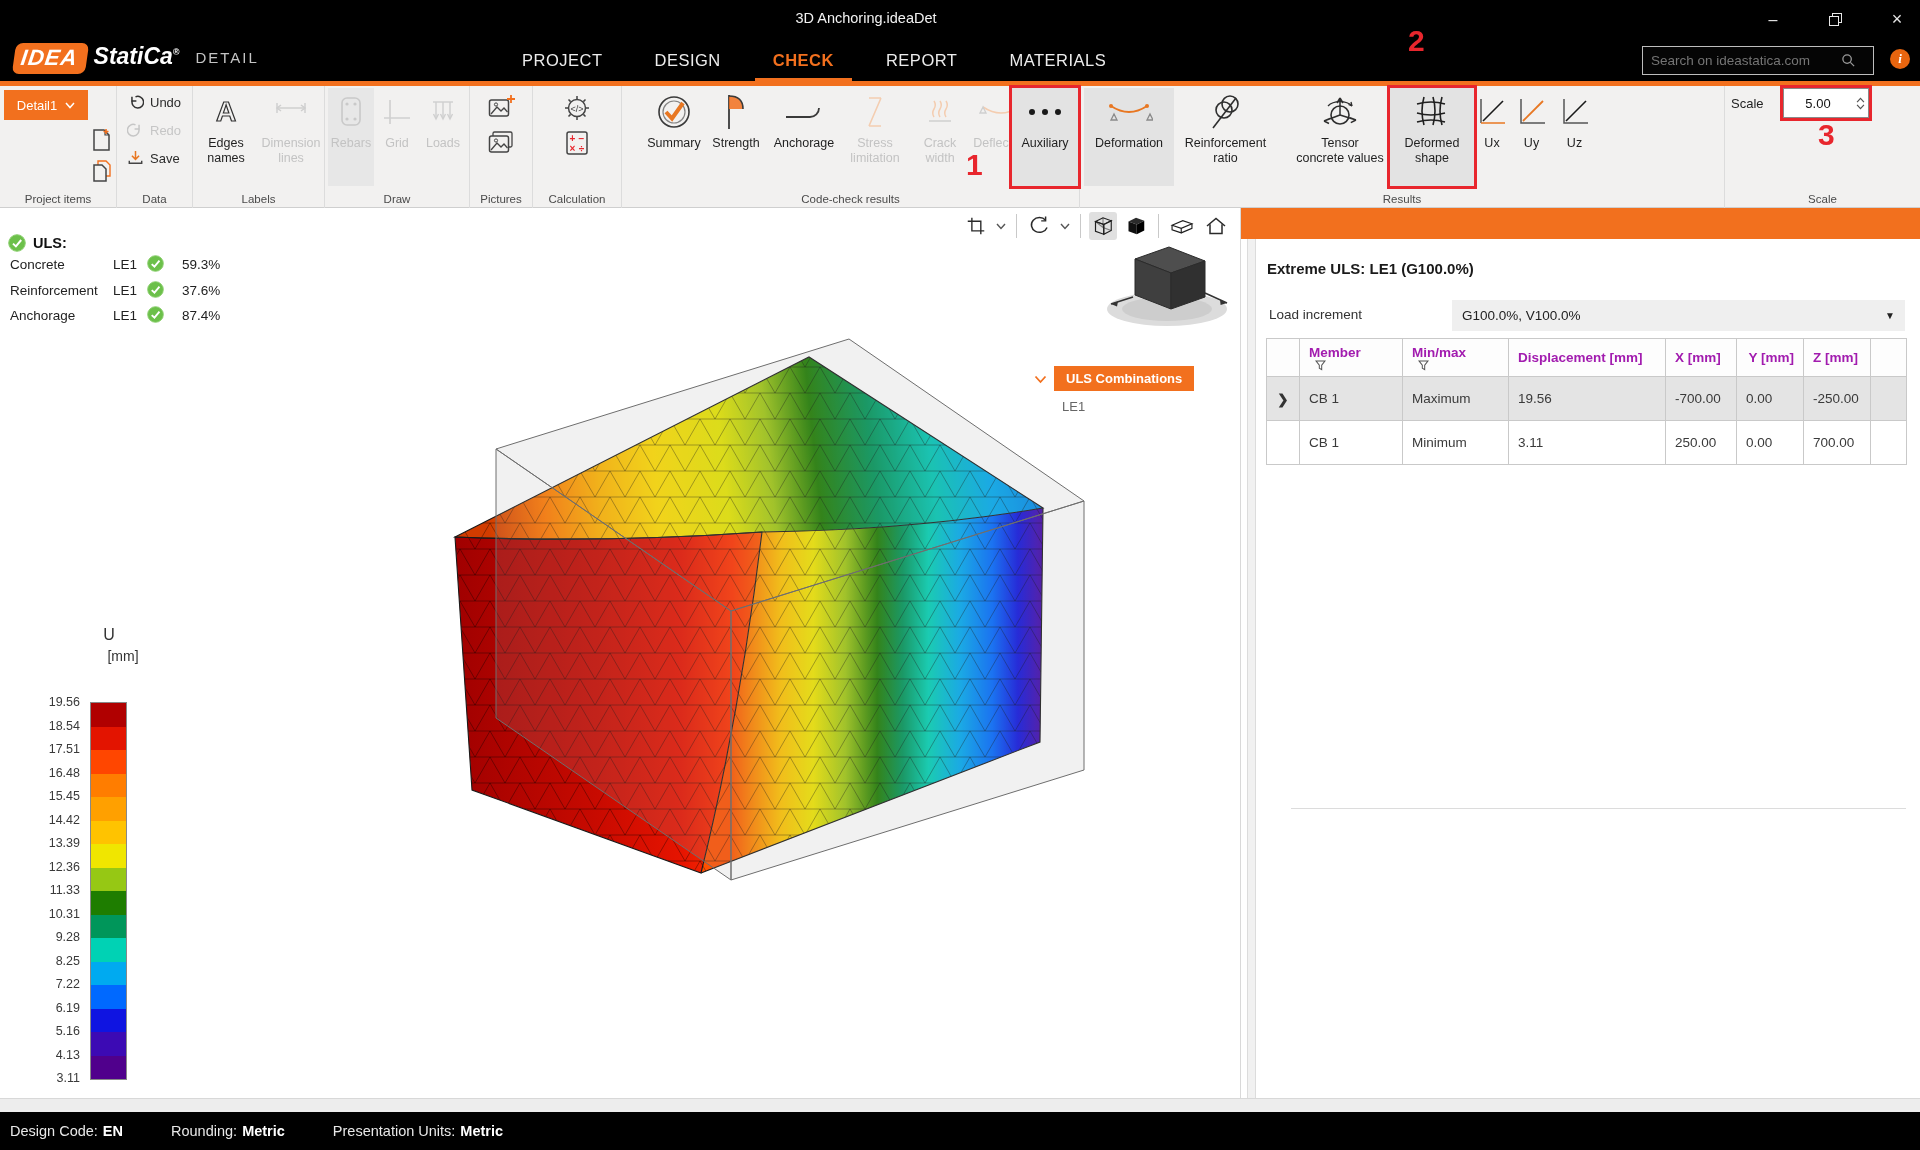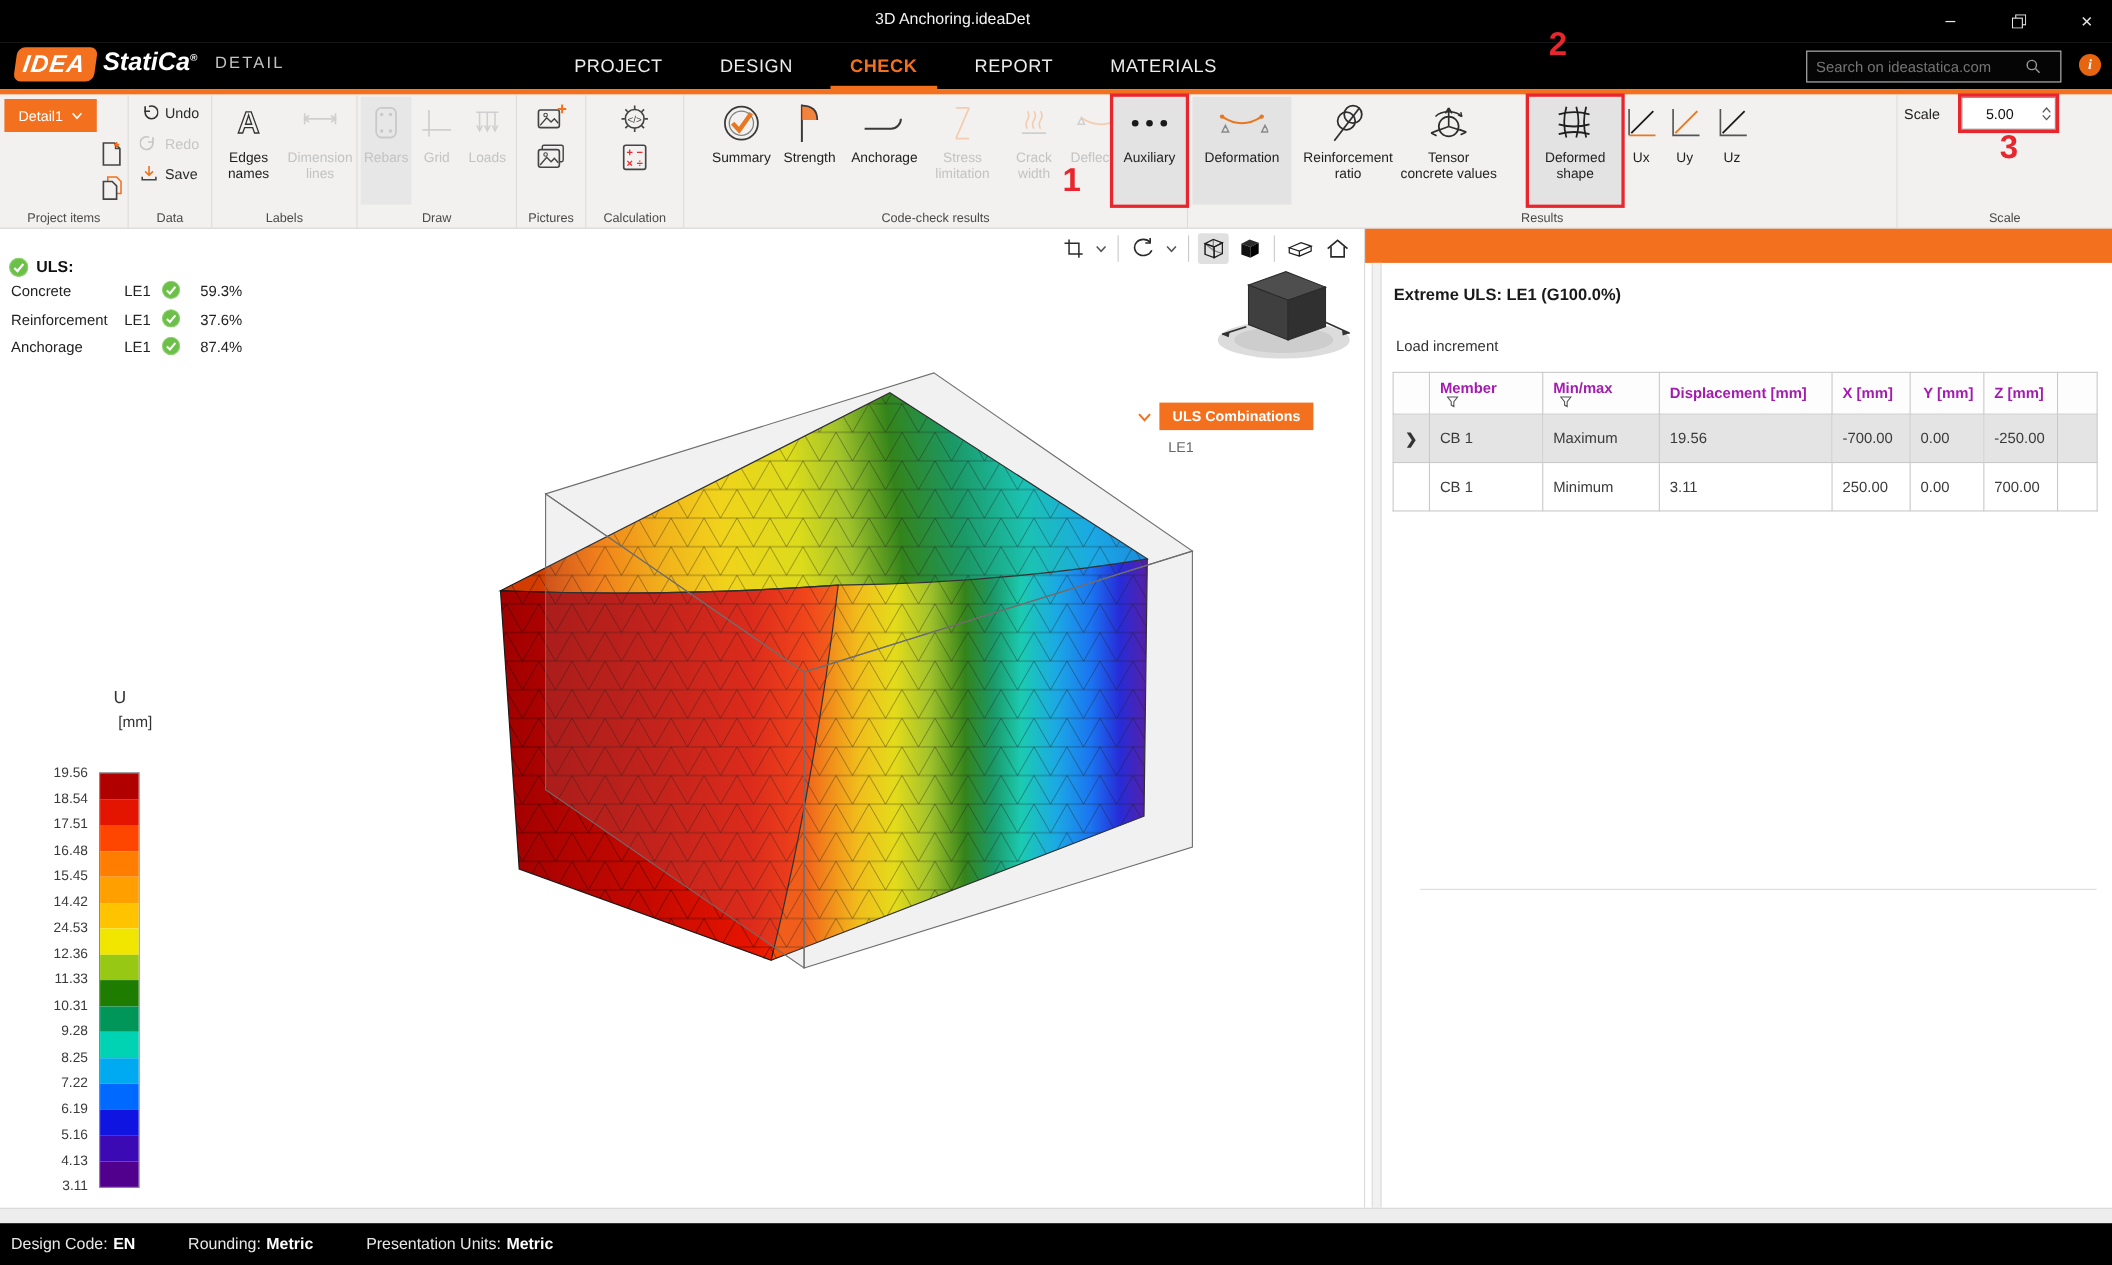--- a/index.html
+++ b/index.html
@@ -409,21 +409,21 @@
         <div class="ricon">
           <svg width="36" height="38" viewBox="0 0 36 38">
               <circle cx="22" cy="11" r="8" fill="none" stroke="#2e2e2e" stroke-width="1.6"></circle>
               <circle cx="16" cy="17" r="8" fill="none" stroke="#2e2e2e" stroke-width="1.6"></circle>
               <path d="M5 35 L28 5" stroke="#2e2e2e" stroke-width="1.6"></path>
             </svg>
         </div>
         <div class="rlabel">Reinforcement
 ratio</div>
       </div>
-      <div class="bigbtn" style="left:182px;width:110px;">
+      <div class="bigbtn" style="left:205px;width:110px;">
         <div class="ricon">
           <svg width="42" height="40" viewBox="0 0 42 40">
               <circle cx="21" cy="23" r="9" fill="none" stroke="#2e2e2e" stroke-width="1.6"></circle>
               <path d="M21 23 V6 M21 6 L18 11 M21 6 L24 11" fill="none" stroke="#2e2e2e" stroke-width="1.5"></path>
               <path d="M21 23 L5 29 M5 29 L11 26.5 M5 29 L10 31.5" fill="none" stroke="#2e2e2e" stroke-width="1.5"></path>
               <path d="M21 23 L37 28 M37 28 L31 25.8 M37 28 L31.8 30.6" fill="none" stroke="#2e2e2e" stroke-width="1.5"></path>
               <path d="M9 14 A14 9 0 0 1 33 14" fill="none" stroke="#2e2e2e" stroke-width="1.3"></path>
               <path d="M33 14 L29.5 12.5 M33 14 L32 10" fill="none" stroke="#2e2e2e" stroke-width="1.3"></path>
             </svg>
         </div>
@@ -567,21 +567,21 @@
           <div class="legend-band" style="background: rgb(60, 10, 180);"></div>
           <div class="legend-band" style="background: rgb(80, 0, 140);"></div>
         </div>
       <div id="legend-labels">
           <div class="legend-lbl" style="top: 75px;">19.56</div>
           <div class="legend-lbl" style="top: 98.5px;">18.54</div>
           <div class="legend-lbl" style="top: 122px;">17.51</div>
           <div class="legend-lbl" style="top: 145.5px;">16.48</div>
           <div class="legend-lbl" style="top: 169px;">15.45</div>
           <div class="legend-lbl" style="top: 192.5px;">14.42</div>
-          <div class="legend-lbl" style="top: 216px;">24.53</div>
+          <div class="legend-lbl" style="top: 216px;">13.39</div>
           <div class="legend-lbl" style="top: 239.5px;">12.36</div>
           <div class="legend-lbl" style="top: 263px;">11.33</div>
           <div class="legend-lbl" style="top: 286.5px;">10.31</div>
           <div class="legend-lbl" style="top: 310px;">9.28</div>
           <div class="legend-lbl" style="top: 333.5px;">8.25</div>
           <div class="legend-lbl" style="top: 357px;">7.22</div>
           <div class="legend-lbl" style="top: 380.5px;">6.19</div>
           <div class="legend-lbl" style="top: 404px;">5.16</div>
           <div class="legend-lbl" style="top: 427.5px;">4.13</div>
           <div class="legend-lbl" style="top: 451px;">3.11</div>
@@ -736,20 +736,24 @@
       <div id="combo-badge">ULS Combinations</div>
       <div id="combo-item">LE1</div>
     </div>
   </div>
 
   <div id="rightpanel">
     <div id="rp-orange"></div>
     <div id="rp-scroll"></div>
     <div id="rp-heading">Extreme ULS: LE1 (G100.0%)</div>
     <div id="rp-li-label">Load increment</div>
+    <div id="rp-dropdown">
+      <span>G100.0%, V100.0%</span>
+      <span class="dd-arrow">▼</span>
+    </div>
     <table id="rp-table">
       <thead>
           <tr id="rp-thead-row">
             <th style="width: 33px;"></th>
             <th style="width: 103px;">Member<svg class="funnel" width="11" height="11" viewBox="0 0 12 12">
                 <path d="M1 1 H11 L7.3 5.6 V10.5 L4.7 9 V5.6 Z" fill="none" stroke="#555" stroke-width="1.1"></path>
               </svg></th>
             <th style="width: 106px; margin-top: 36px;">Min/max<svg class="funnel" width="11" height="11" viewBox="0 0 12 12">
                 <path d="M1 1 H11 L7.3 5.6 V10.5 L4.7 9 V5.6 Z" fill="none" stroke="#555" stroke-width="1.1"></path>
               </svg></th>

